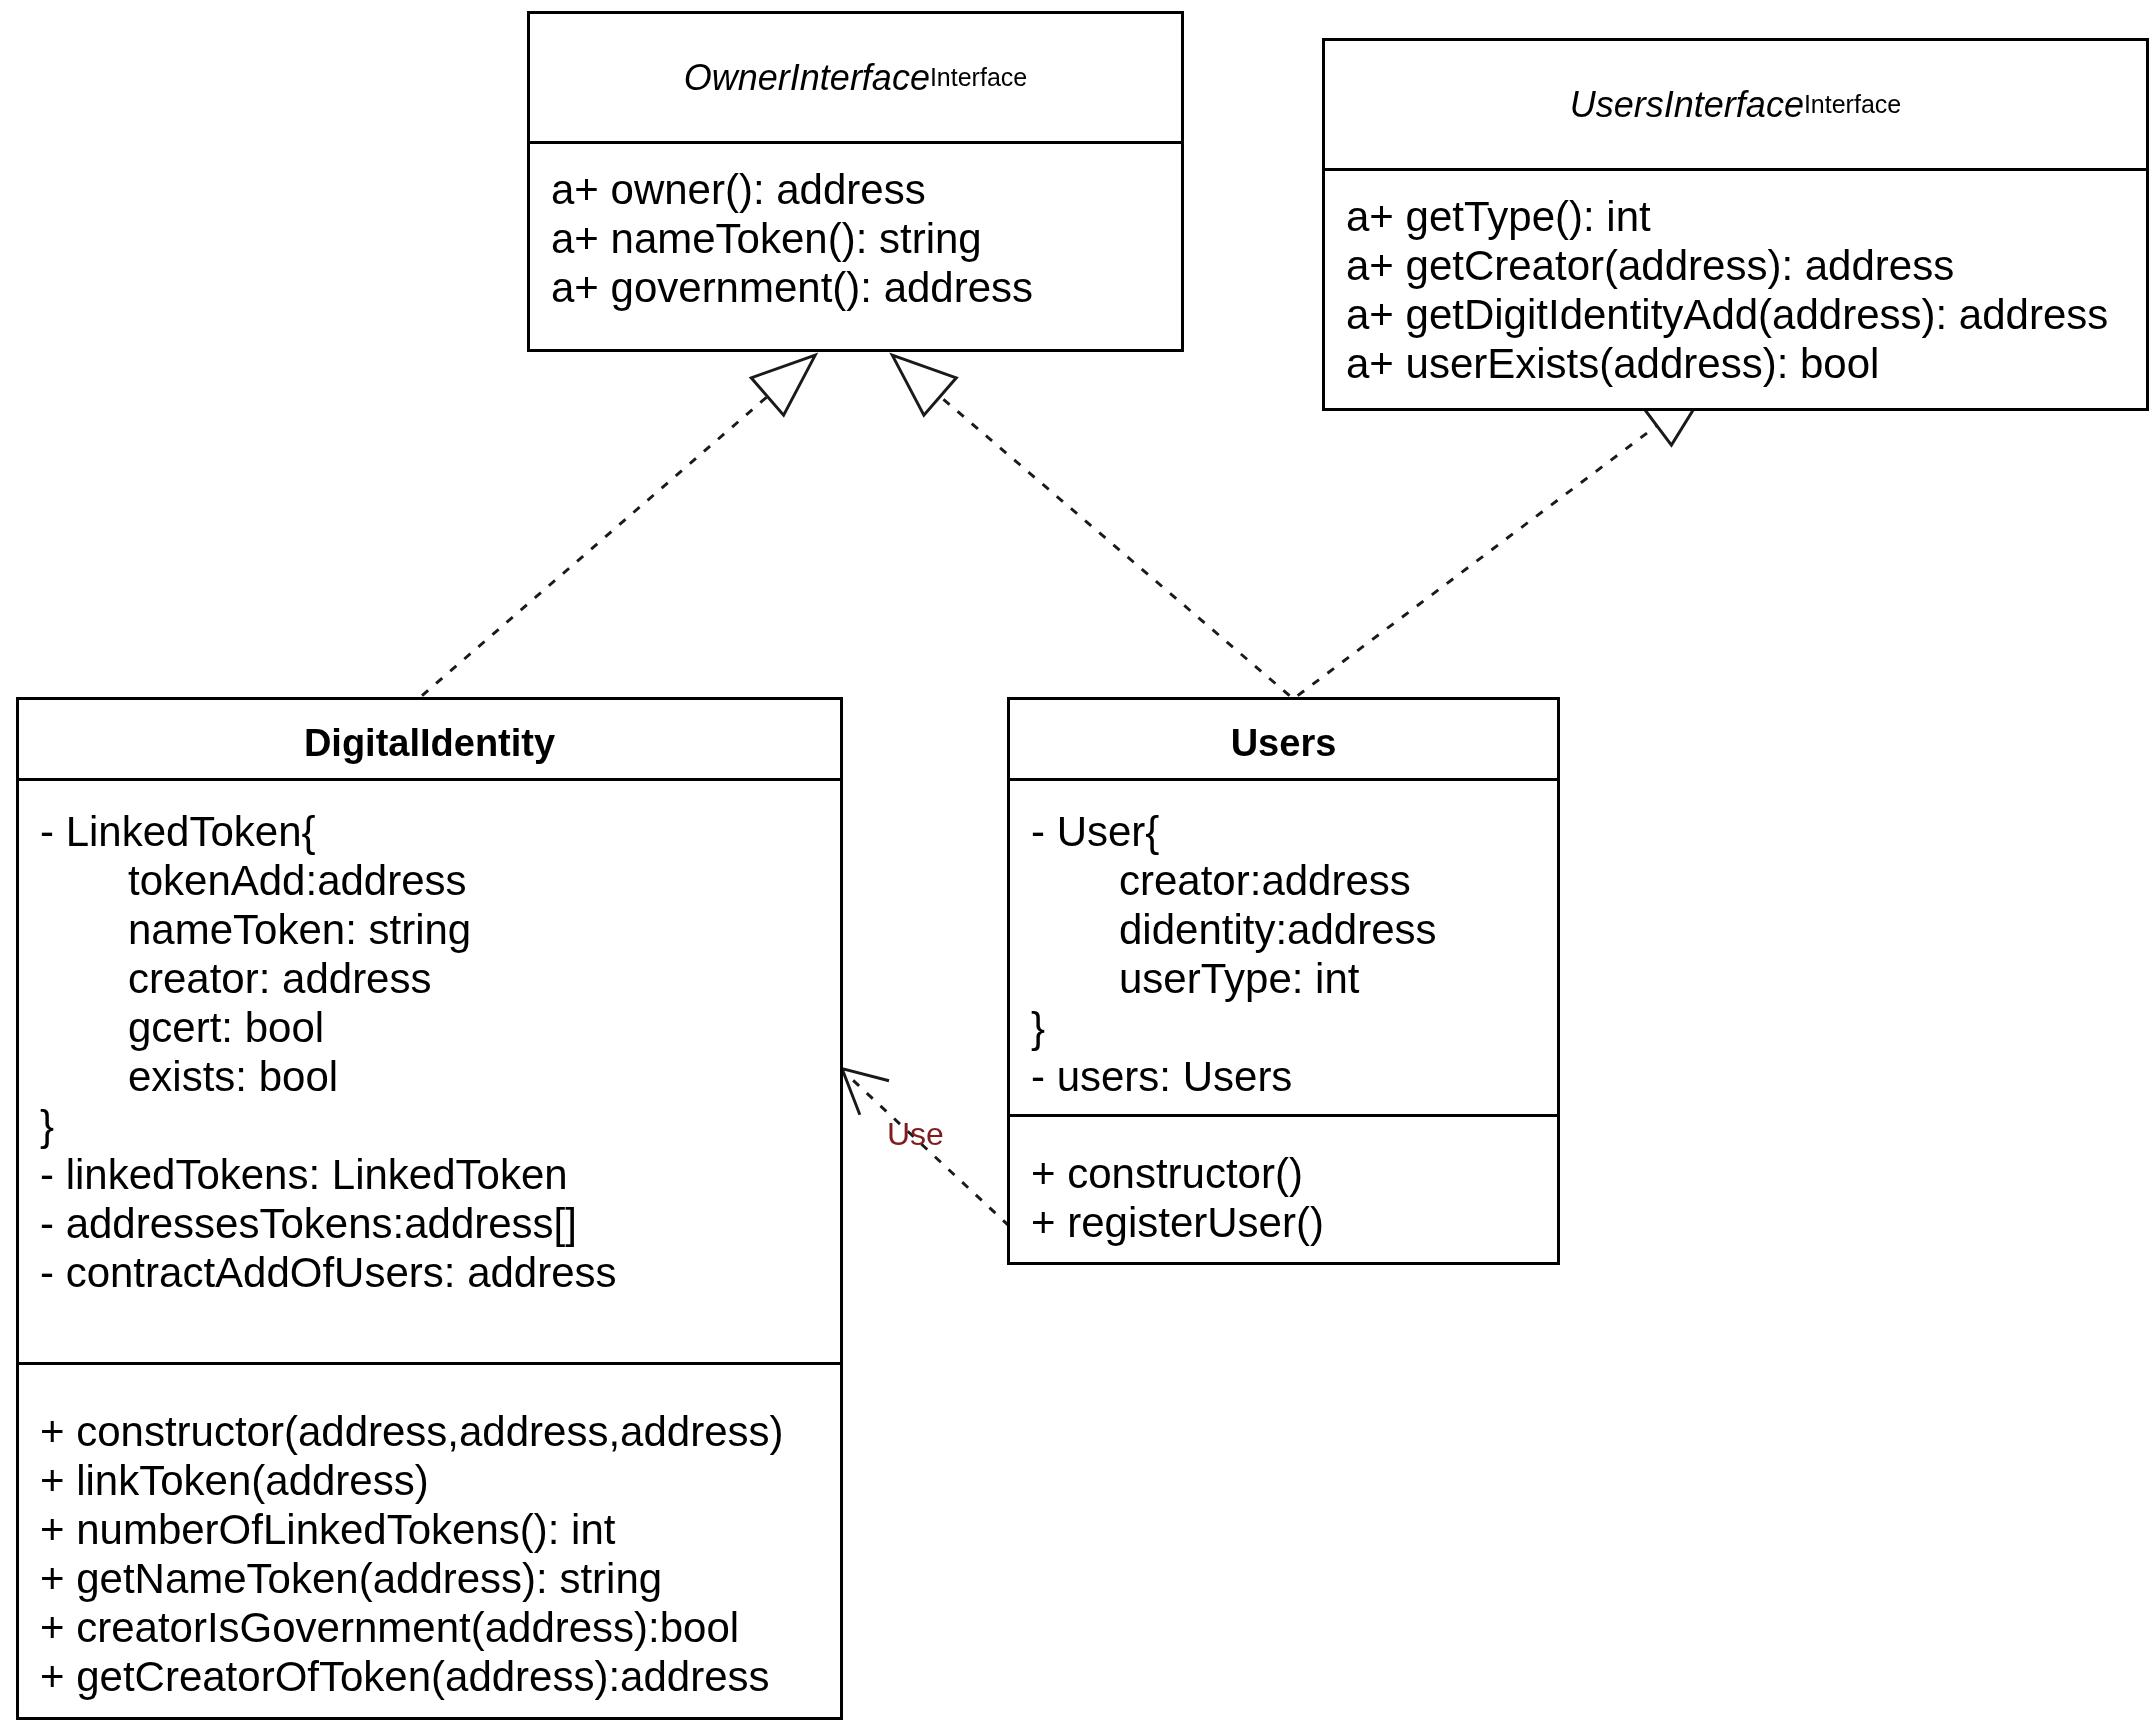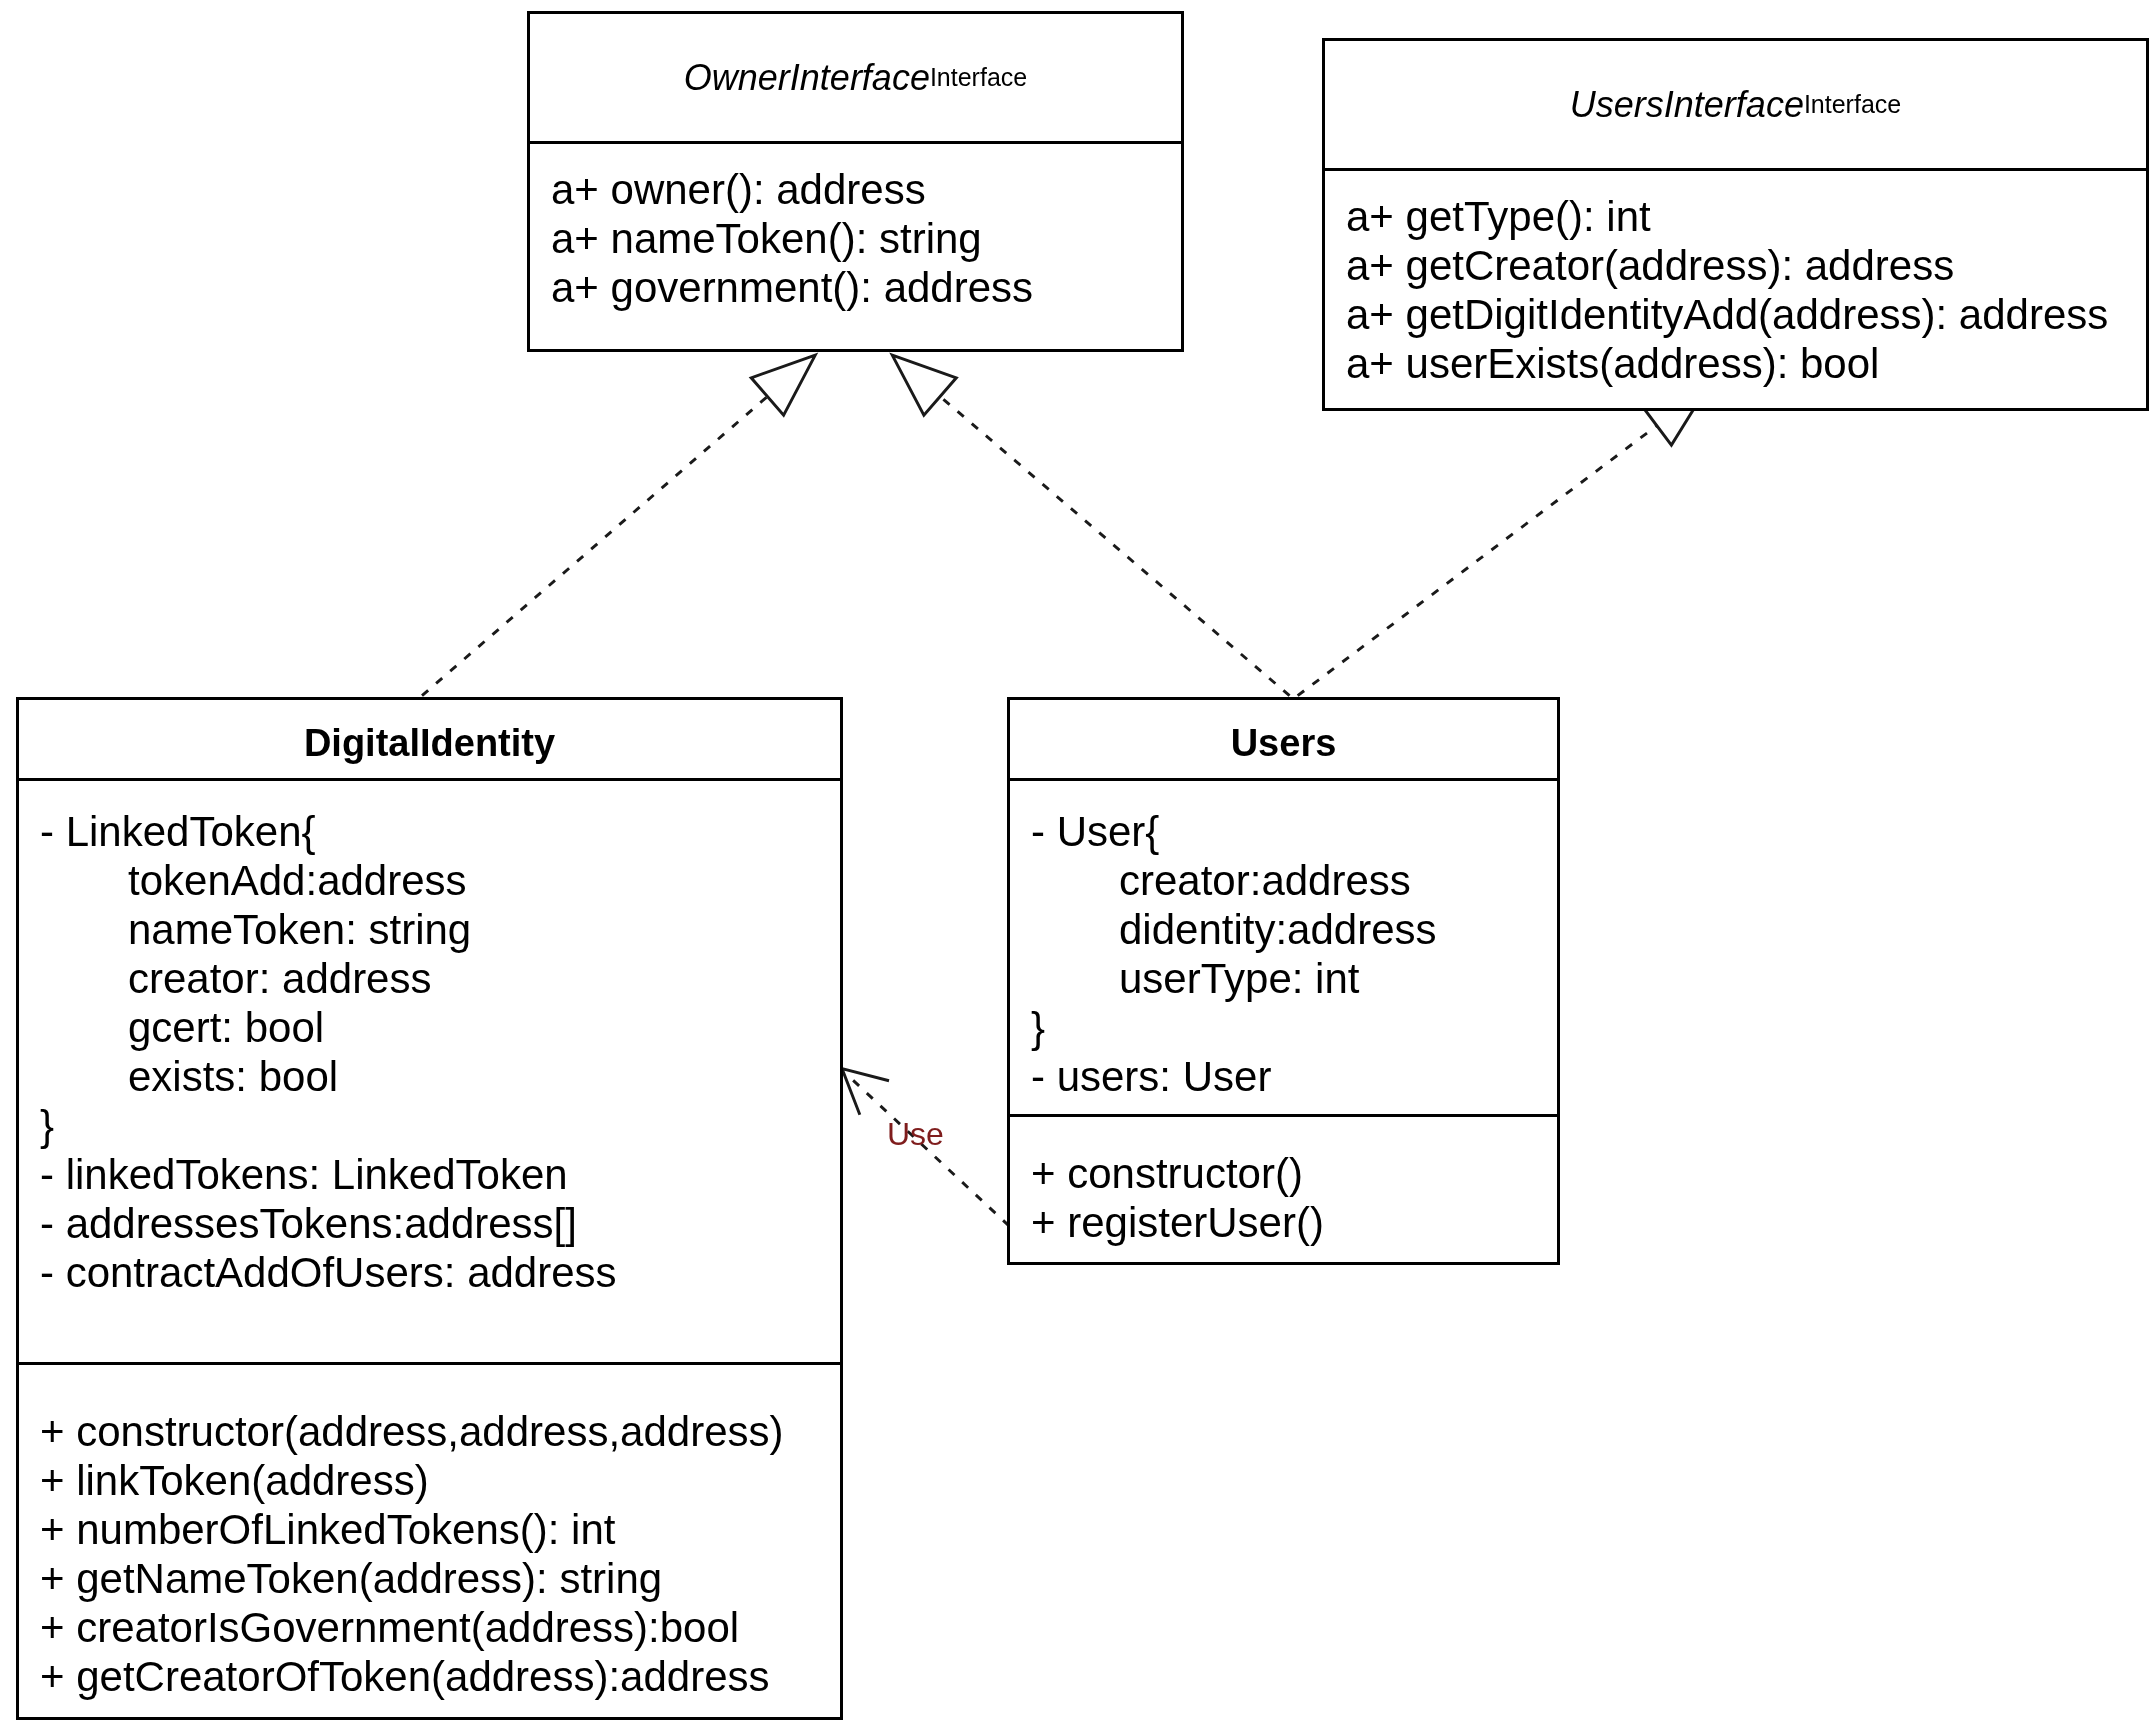--- a/index.html
+++ b/index.html
@@ -186,20 +186,20 @@
 <div class="uml-class" id="users">
   <div class="class-title">
     <div class="plain-name">Users</div>
   </div>
   <div class="section attrs">
       <div class="line">- User{</div>
       <div class="line indent">creator:address</div>
       <div class="line indent">didentity:address</div>
       <div class="line indent">userType: int</div>
       <div class="line">}</div>
-      <div class="line">- users: User</div>
+      <div class="line">- users: Users</div>
     </div>
   <div class="section grow methods">
       <div class="line">+ constructor()</div>
       <div class="line">+ registerUser()</div>
     </div>
 </div>
 
 
 </body></html>

